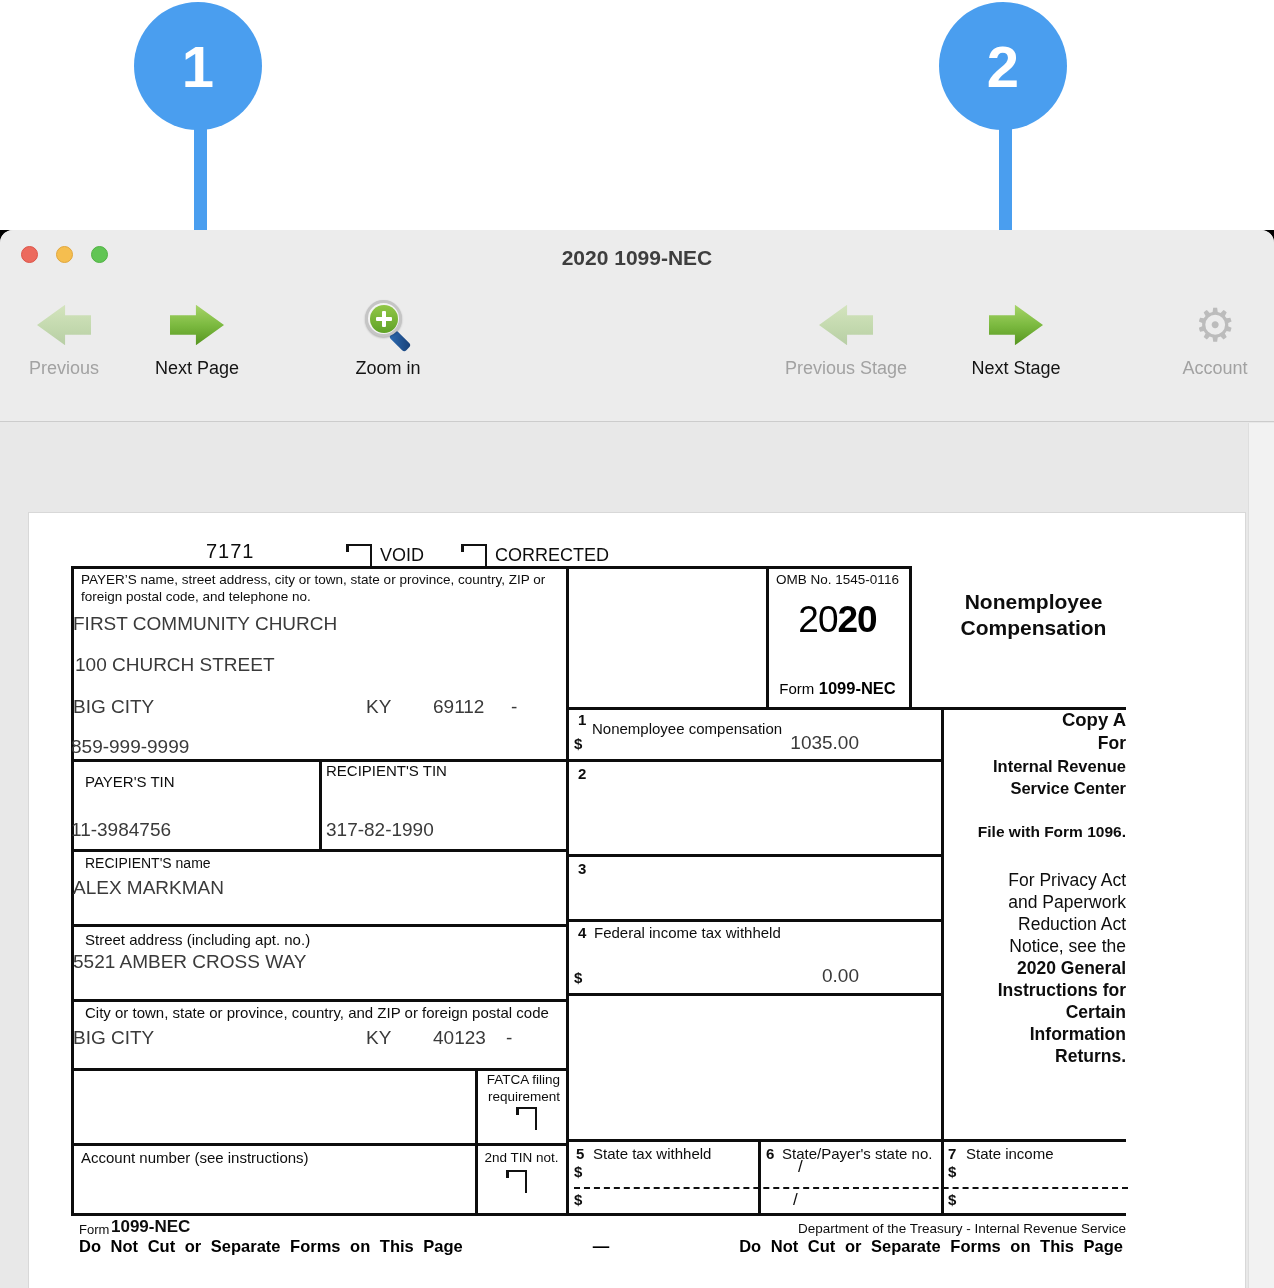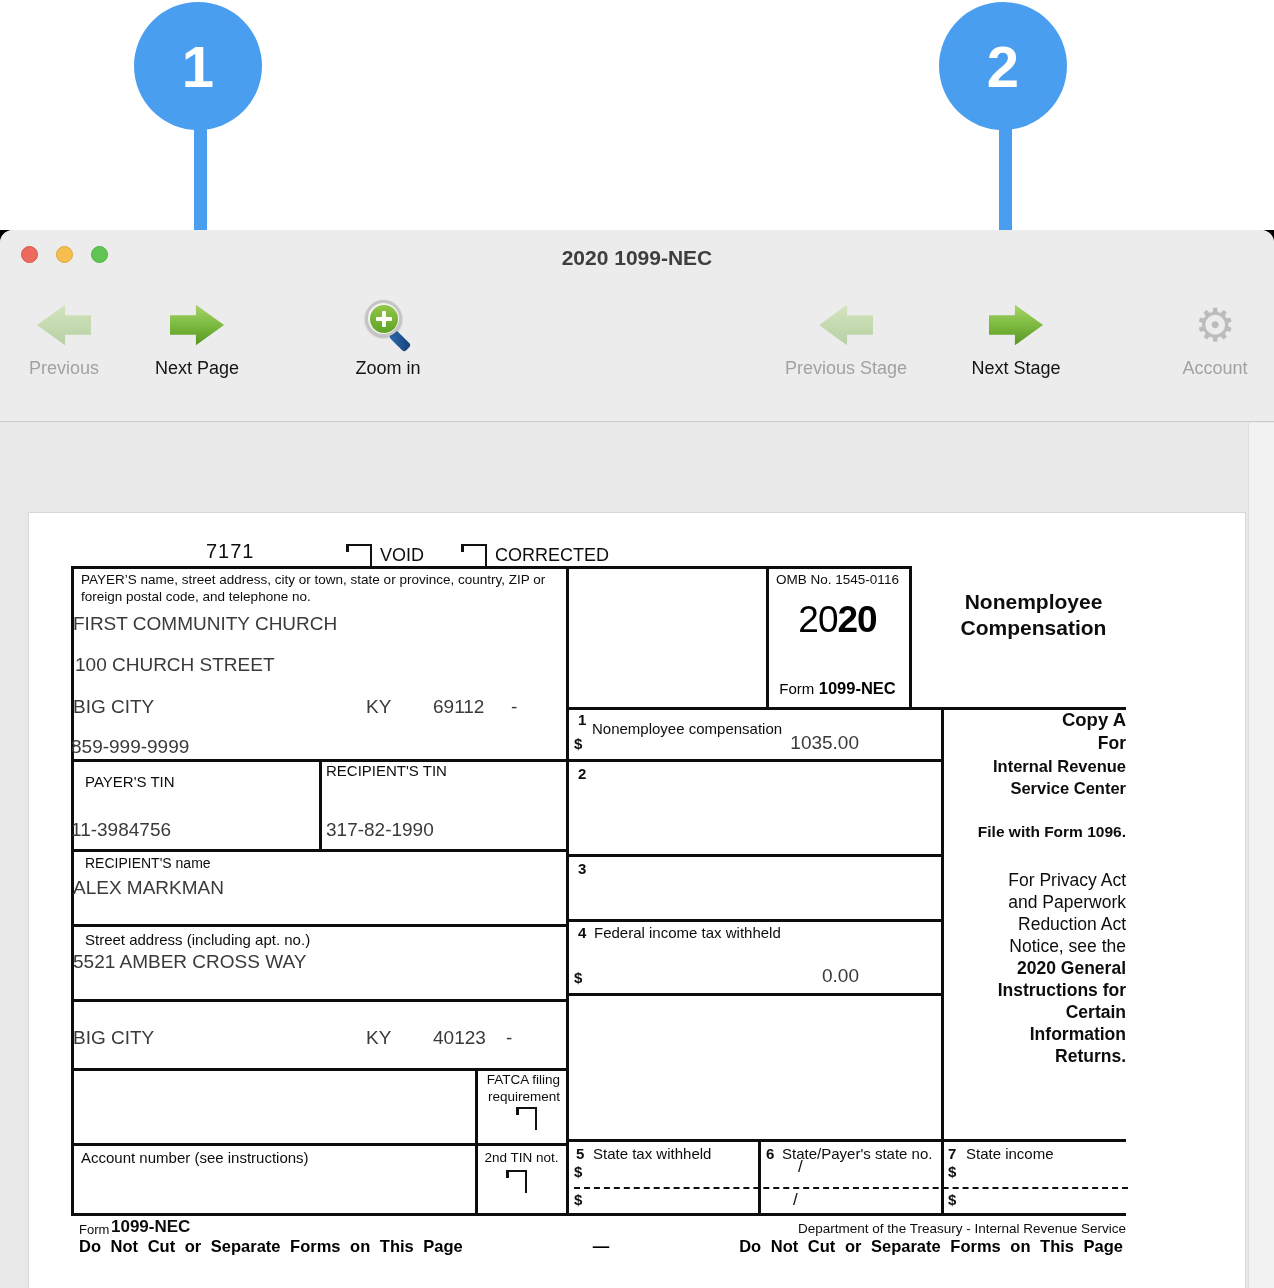--- a/index.html
+++ b/index.html
@@ -231,20 +231,21 @@
       <div class="t lab" style="left:297px;top:249px;">RECIPIENT'S TIN</div>
       <div class="t val" style="left:42px;top:306px;">11-3984756</div>
       <div class="t val" style="left:297px;top:306px;">317-82-1990</div>
 
       <div class="t" style="left:56px;top:342px;font-size:14px;">RECIPIENT'S name</div>
       <div class="t val" style="left:44px;top:364px;">ALEX MARKMAN</div>
 
       <div class="t lab" style="left:56px;top:418px;">Street address (including apt. no.)</div>
       <div class="t val" style="left:44px;top:438px;">5521 AMBER CROSS WAY</div>
 
+      <div class="t lab" style="left:56px;top:491px;">City or town, state or province, country, and ZIP or foreign postal code</div>
       <div class="t val" style="left:44px;top:514px;">BIG CITY</div>
       <div class="t val" style="left:337px;top:514px;">KY</div>
       <div class="t val" style="left:404px;top:514px;">40123</div>
       <div class="t val" style="left:477px;top:514px;">-</div>
 
       <div class="t lab-sm" style="left:446px;top:558px;width:88px;text-align:right;padding-right:3px;">FATCA filing</div>
       <div class="t lab-sm" style="left:446px;top:575px;width:88px;text-align:right;padding-right:3px;">requirement</div>
       <div class="brk" style="left:487px;top:594px;width:21px;height:23px;"></div>
 
       <div class="t lab" style="left:52px;top:636px;">Account number (see instructions)</div>

